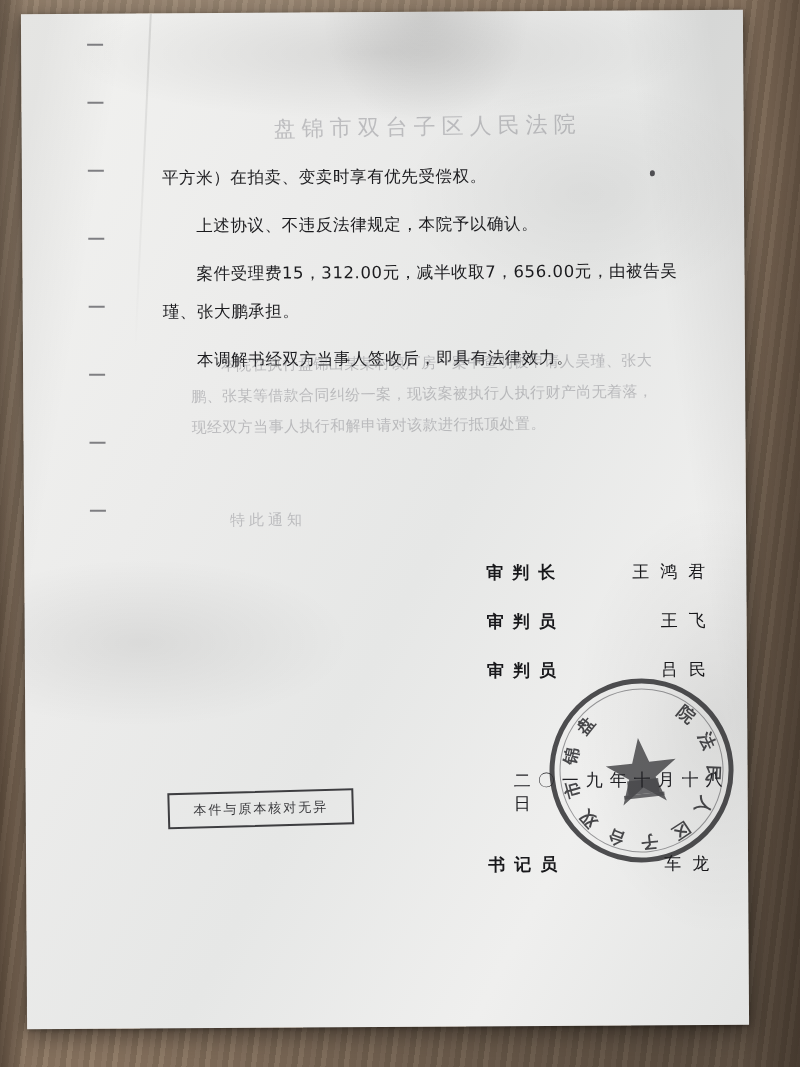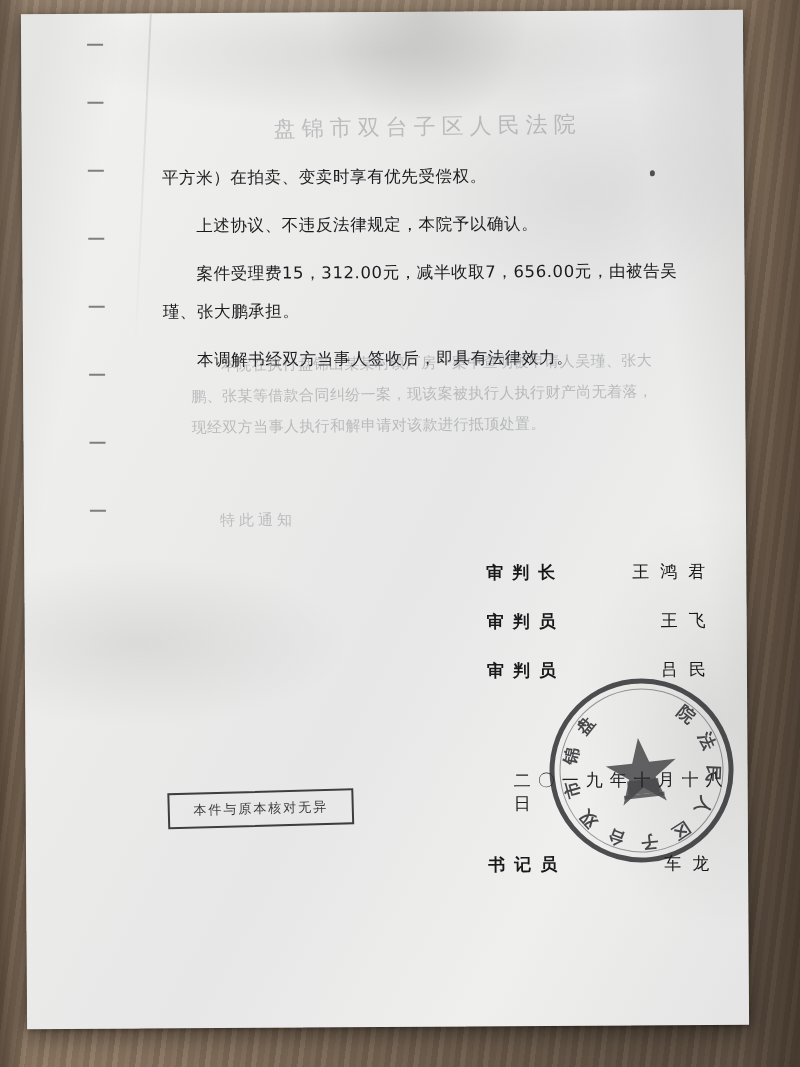--- a/index.html
+++ b/index.html
@@ -135,21 +135,21 @@
     font-family: "DejaVu Sans", sans-serif;
     font-size: 15px;
     line-height: 31px;
     color: rgba(95,95,104,0.34);
     letter-spacing: 0.4px;
     text-indent: 30px;
     transform: rotate(-0.3deg);
   }
   .ghost-small {
     position: absolute;
-    left: 196px;
+    left: 206px;
     top: 498px;
     font-family: "DejaVu Sans", sans-serif;
     font-size: 15px;
     color: rgba(95,95,104,0.33);
     letter-spacing: 4px;
   }
 
   
   .sig-block {
     position: absolute;

